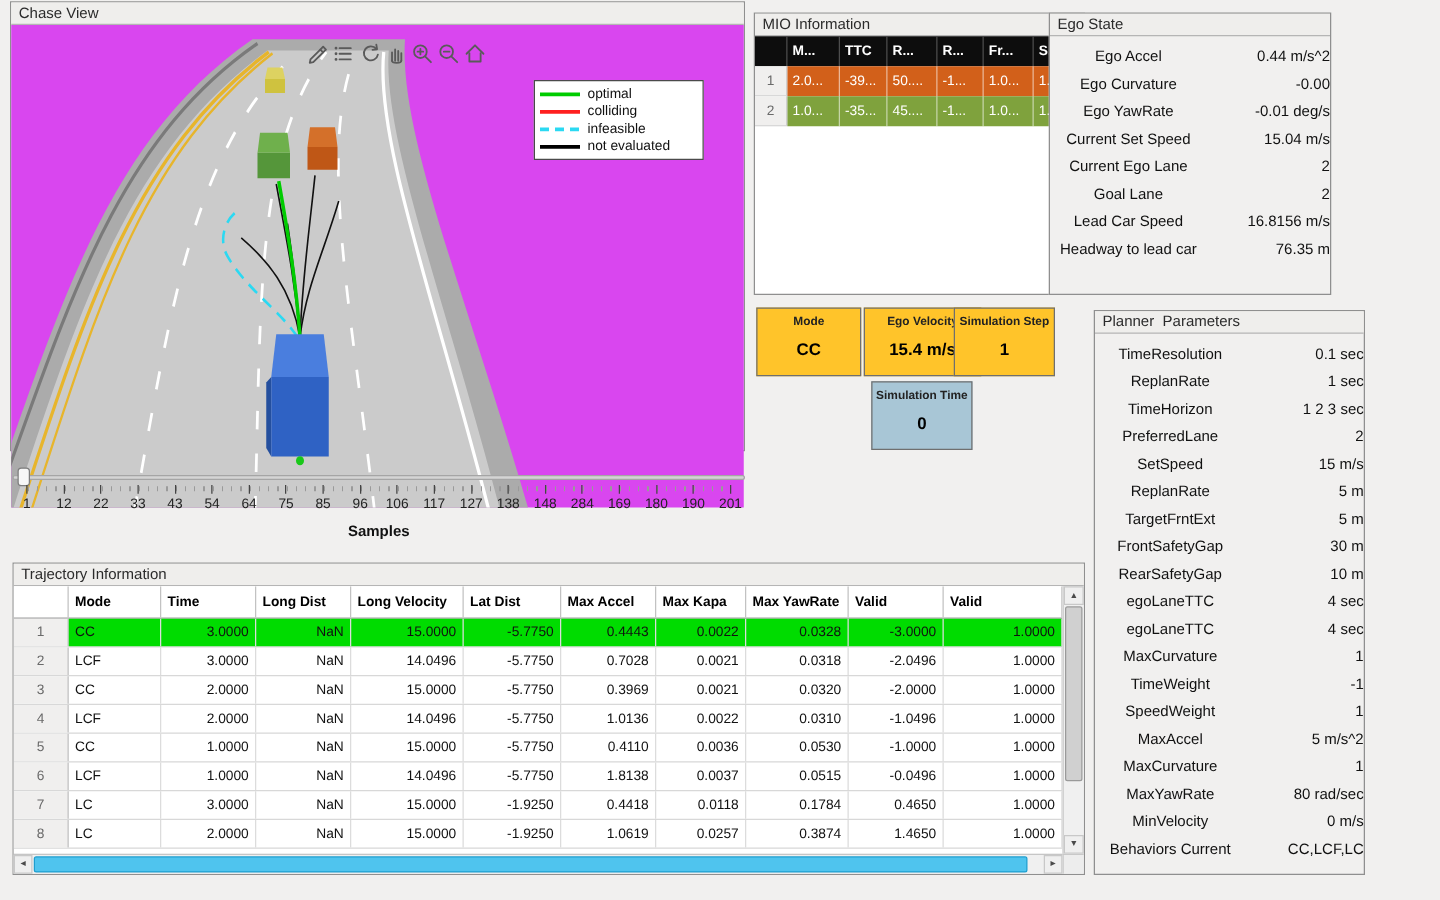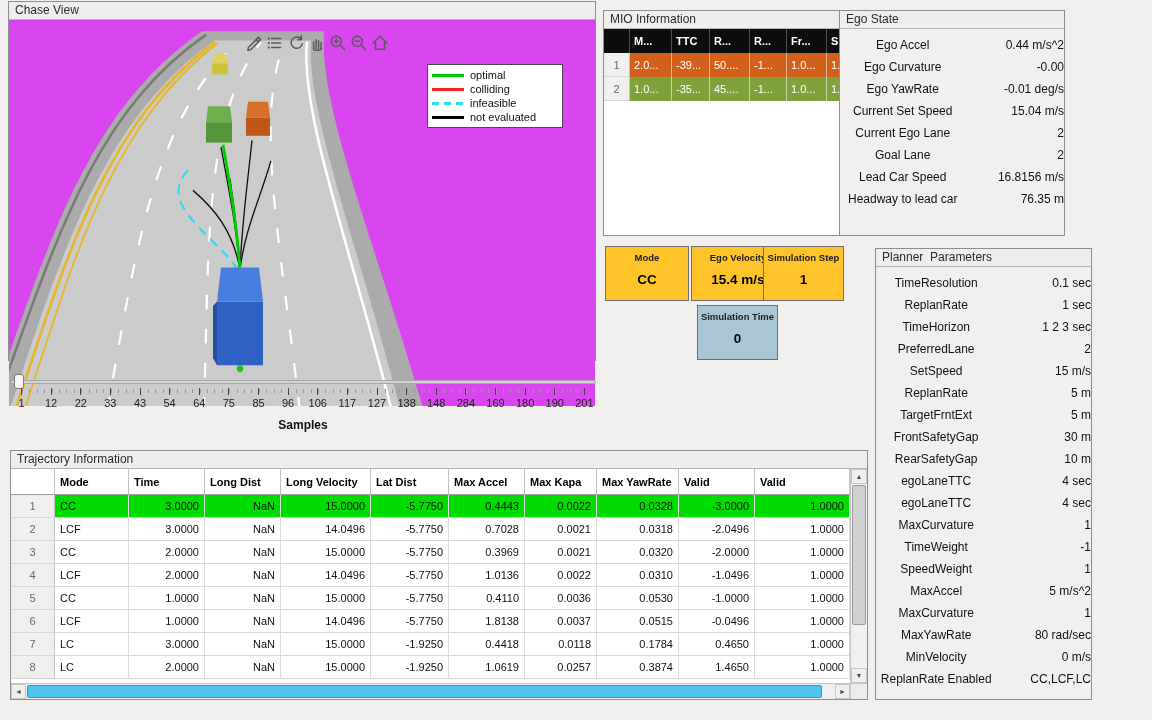--- a/index.html
+++ b/index.html
@@ -498,21 +498,21 @@
         <div class="k">MaxYawRate</div>
         <div class="v">80 rad/sec</div>
       </div>
 
       <div class="kv-row">
         <div class="k">MinVelocity</div>
         <div class="v">0 m/s</div>
       </div>
 
       <div class="kv-row">
-        <div class="k">ReplanRate Enabled</div>
+        <div class="k">Behaviors Current</div>
         <div class="v">CC,LCF,LC</div>
       </div>
     </div>
 </div>
 
 <div class="panel" id="traj">
   <div class="panel-title">Trajectory Information</div>
   <div class="tt">
     <div class="tt-head">
       <div class="hc rnw"></div>

